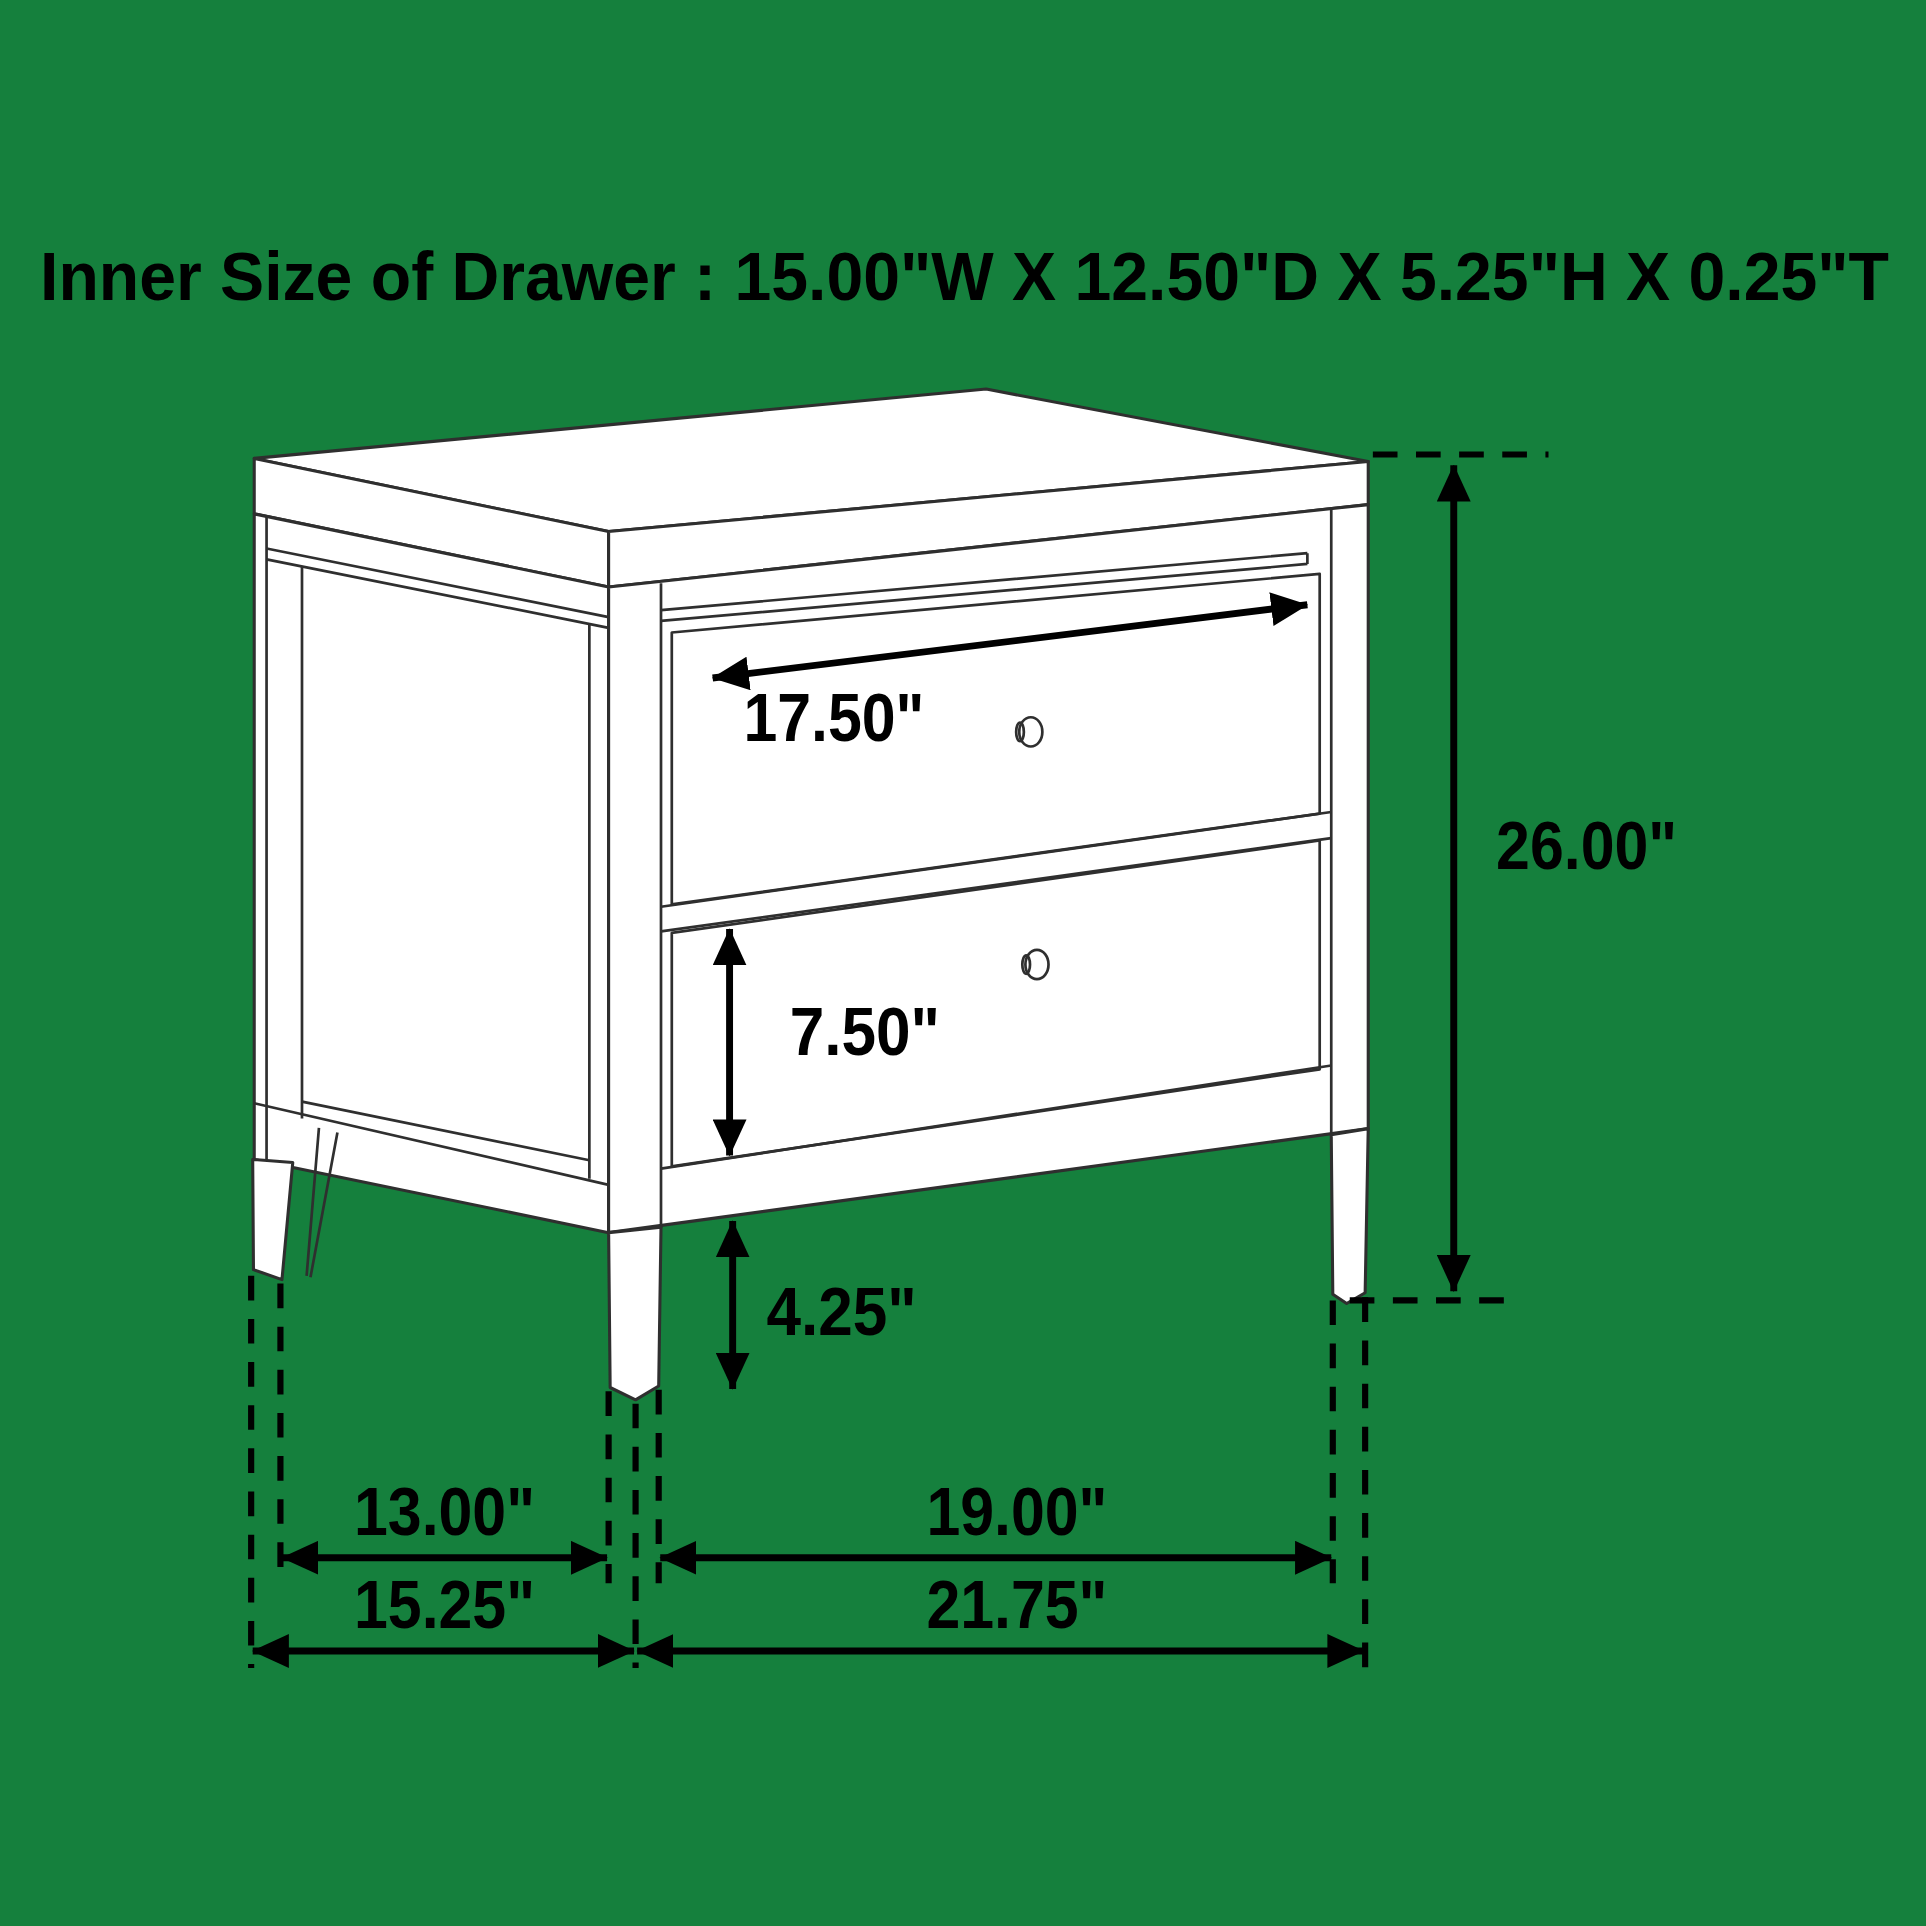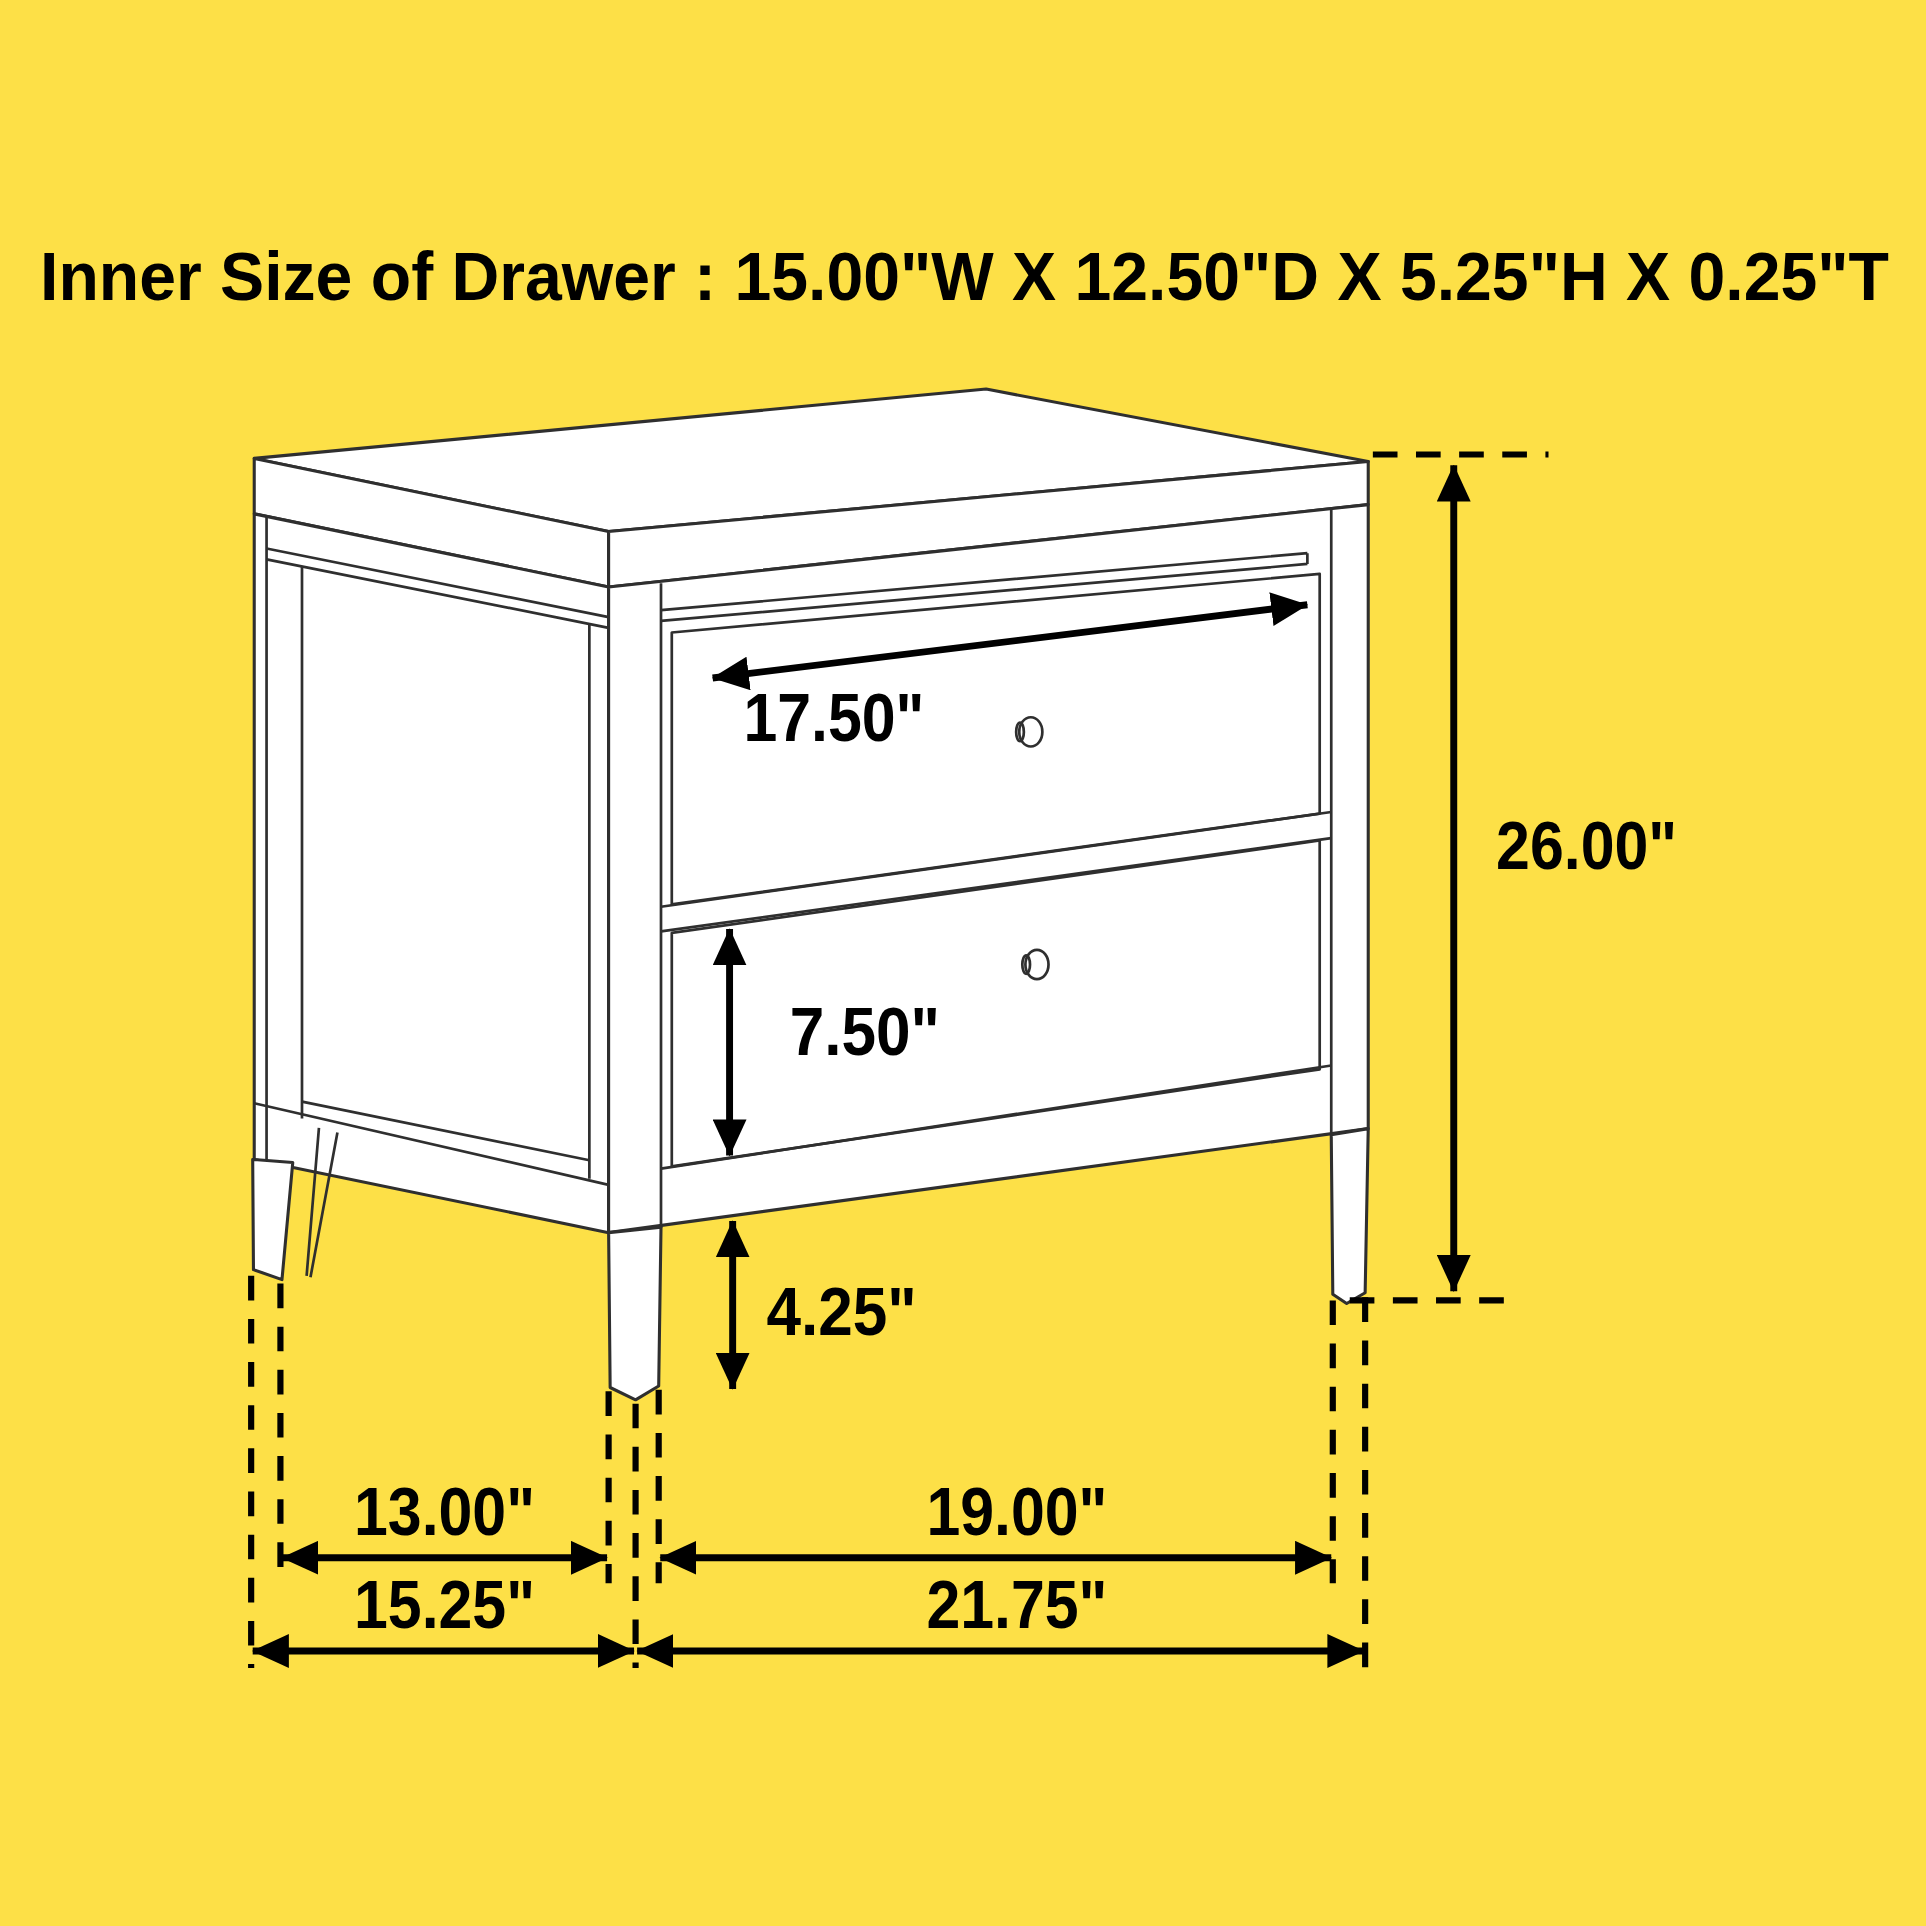--- a/index.html
+++ b/index.html
@@ -1,16 +1,16 @@
 <!DOCTYPE html>
 <html style="font-size:12.3px"><head>
 <meta charset="utf-8">
 <style>
   html,body{margin:0;padding:0;background:#ffffff;}
-  .page{width:1926px;height:1926px;background:#fde047;position:relative;overflow:hidden;}
+  .page{width:1926px;height:1926px;background:#15803d;position:relative;overflow:hidden;}
   svg{display:block;}
   text{font-family:"Liberation Sans",sans-serif;font-weight:bold;fill:#000000;}
   .title-text{font-size:90px;}
   .dim-text{font-size:88px;}
   .furn{fill:#ffffff;stroke:#2f2f2f;stroke-width:4;stroke-linejoin:round;}
   .fline{fill:none;stroke:#2f2f2f;stroke-width:3.5;stroke-linejoin:round;}
   .dimline{stroke:#000000;stroke-width:9;fill:none;}
   .dash{stroke:#000000;stroke-width:8;fill:none;stroke-dasharray:32 24;}
 </style>
 </head>

